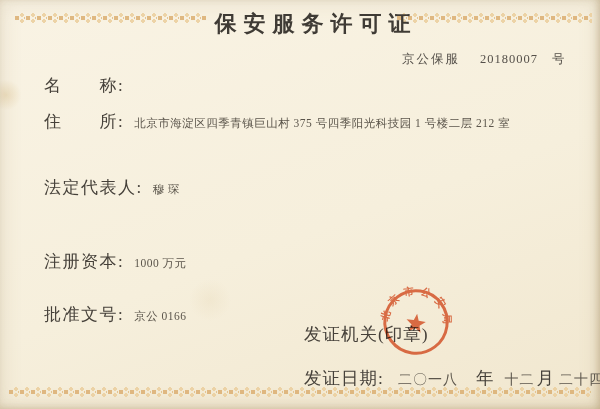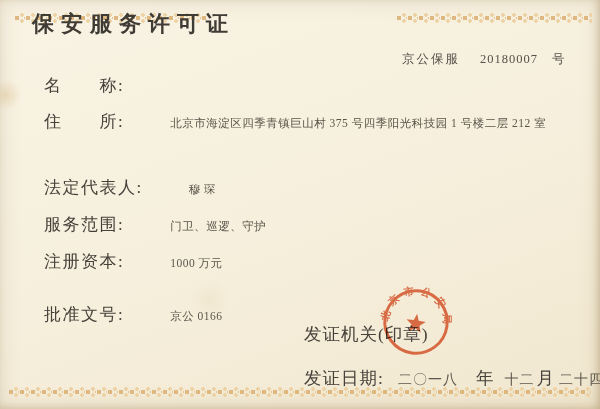--- a/index.html
+++ b/index.html
@@ -27,34 +27,35 @@
       radial-gradient(circle 1.5px at 11px 6px, #e3c08a 95%, transparent);
     background-size:11px 12px;
     background-repeat:repeat-x;
     opacity:.9;
   }
   .band-top-left{top:12px;left:14px;width:192px;}
   .band-top-right{top:12px;left:396px;right:8px;}
   .band-bottom{top:386px;left:8px;right:8px;}
   .title{
     position:absolute;top:9px;left:0;right:0;
+    text-align:center;
     font-size:22px;font-weight:700;letter-spacing:7px;
     color:#3f3b35;
     margin-left:32px;
   }
   .license-no{
     position:absolute;top:51px;left:402px;
     font-size:12.5px;color:#55504a;letter-spacing:2px;
     white-space:nowrap;
   }
   .license-no .num{margin-left:20px;letter-spacing:1px;}
   .license-no .suffix{margin-left:14px;}
   .row{
     position:absolute;left:44px;
-    display:flex;align-items:baseline;white-space:nowrap;gap:36px;
+    display:flex;align-items:baseline;white-space:nowrap;
   }
   .row .label{
     font-size:17px;color:#46413a;letter-spacing:1.5px;
   }
   .row .value{
     font-size:11.5px;color:#5b554b;margin-left:10px;letter-spacing:.5px;
   }
   .row-name{top:74px;}
   .row-addr{top:110px;}
   .row-rep{top:176px;}
@@ -107,24 +108,20 @@
   <div class="row row-addr">
     <span class="label">住　　所:</span>
     <span class="value">北京市海淀区四季青镇巨山村 375 号四季阳光科技园 1 号楼二层 212 室</span>
   </div>
 
   <div class="row row-rep">
     <span class="label">法定代表人:</span>
     <span class="value">穆 琛</span>
   </div>
 
-  <div class="row row-scope">
-    <span class="label">服务范围:</span>
-    <span class="value">门卫、巡逻、守护</span>
-  </div>
 
   <div class="row row-capital">
     <span class="label">注册资本:</span>
     <span class="value">1000 万元</span>
   </div>
 
   <div class="row row-approval">
     <span class="label">批准文号:</span>
     <span class="value">京公 0166</span>
   </div>

